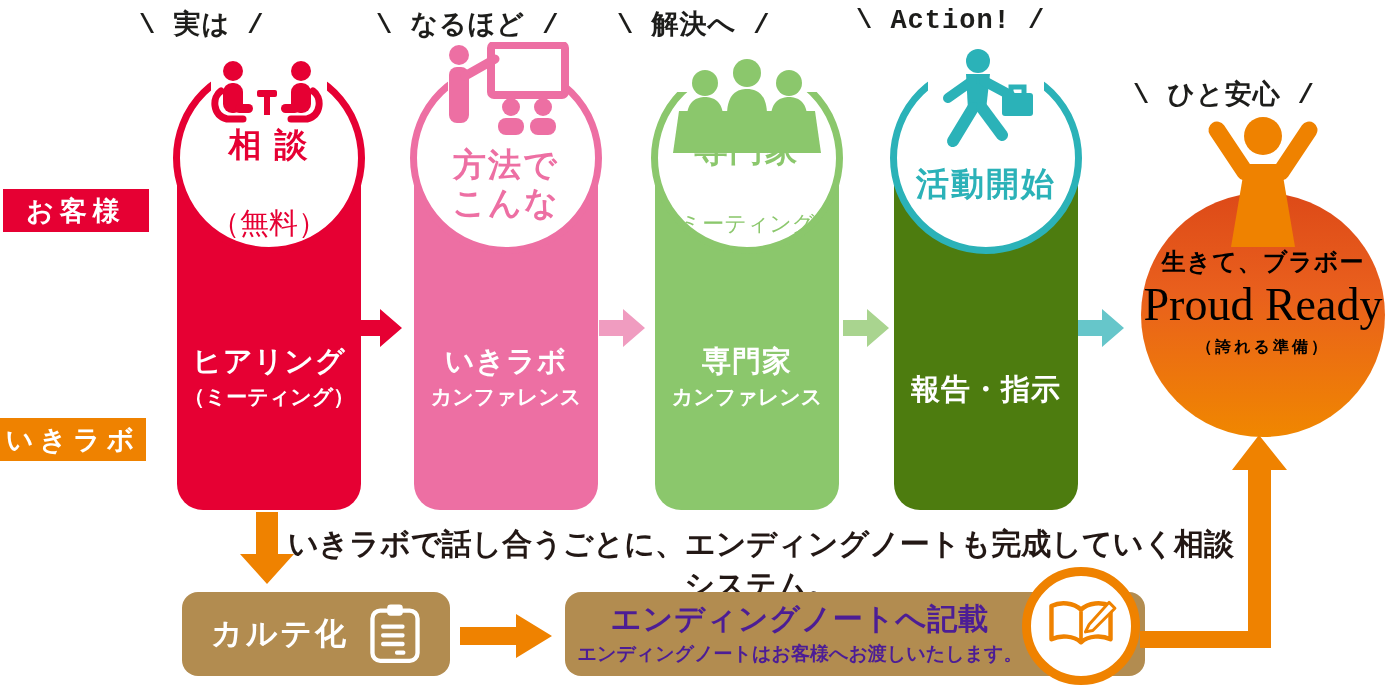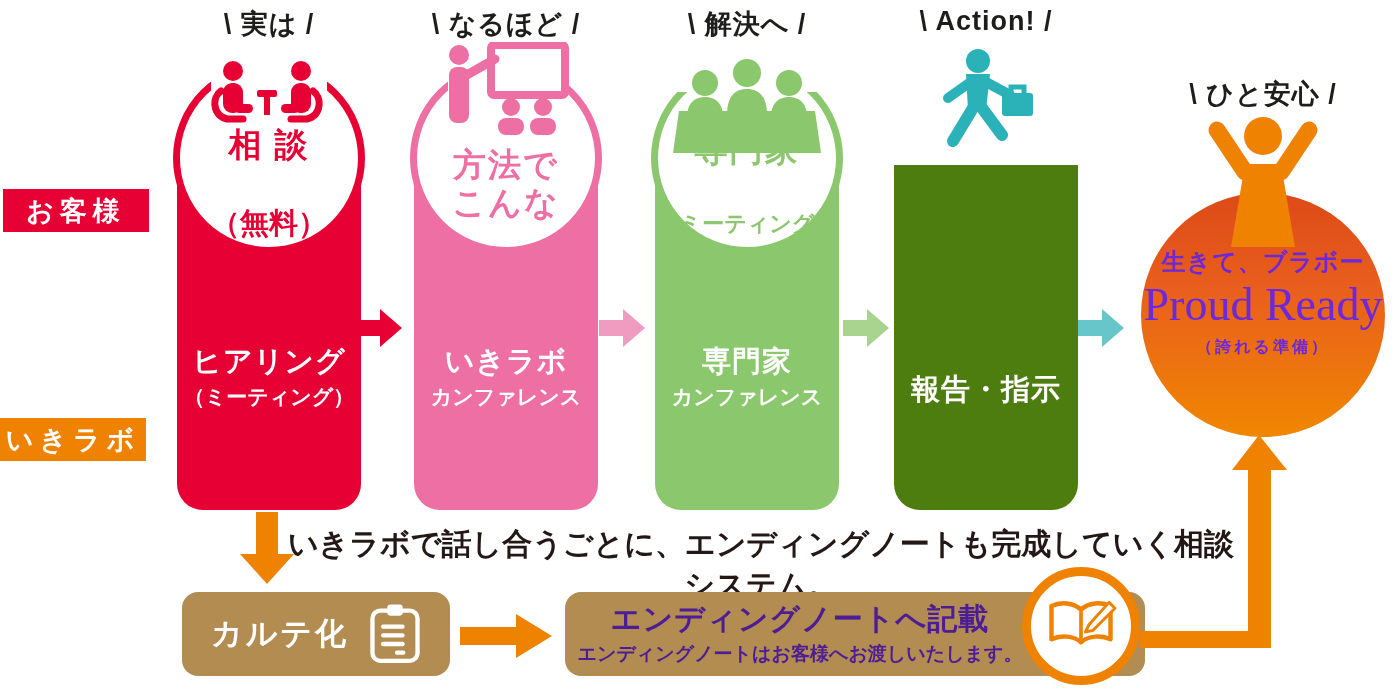--- a/index.html
+++ b/index.html
@@ -7,46 +7,46 @@
           font-family:"Liberation Sans","DejaVu Sans",sans-serif;}
   .abs{position:absolute;}
 
   
   .row-label{position:absolute;width:146px;height:43px;display:flex;align-items:center;justify-content:center;
              color:#fff;font-weight:700;font-size:27px;letter-spacing:6px;margin-top:34px;}
   .row-label.customer{left:3px;top:155px;background:#e60033;}
   .row-label.lab{left:0px;top:384px;background:#ef8200;}
 
   
-  .callout{position:absolute;top:6px;width:260px;text-align:center;
-           font-size:27px;font-weight:800;color:#1d1d1b;letter-spacing:1px;white-space:nowrap;}
+  .callout{position:absolute;top:6px;width:260px;
+           font-size:27px;font-weight:800;color:#1d1d1b;letter-spacing:1px;white-space:nowrap;font-family:Liberation Mono, monospace;}
 
   
   .step-body{position:absolute;top:165px;width:184px;height:345px;border-radius:0 0 26px 26px;
              z-index:1;text-align:center;color:#fff;box-sizing:border-box;padding-top:178px;}
   .step-body .l1{display:block;font-size:29px;font-weight:700;line-height:1.3;letter-spacing:1px;}
   .step-body .l2{display:block;font-size:21px;font-weight:700;line-height:1.5;}
   .step-body.single{padding-top:206px;}
 
   
   .step-circle{position:absolute;top:62px;width:178px;height:178px;border-radius:50%;background:#fff;
                border:7px solid;z-index:2;display:flex;flex-direction:column;align-items:center;
                justify-content:center;box-sizing:content-box;padding-top:0;text-align:center;}
   .step-circle .inner{margin-top:52px;}
   .step-circle .c1{display:block;font-weight:800;font-size:33px;line-height:1.15;letter-spacing:2px;}
-  .step-circle .c2{display:block;font-weight:700;font-size:29px;line-height:1.25;letter-spacing:0px;margin-top:41px;}
+  .step-circle .c2{display:block;font-weight:400;font-size:29px;line-height:1.25;letter-spacing:0px;margin-top:41px;}
   .step-circle .c2.small{font-size:22px;}
 
   .ring-gap{position:absolute;top:50px;height:42px;background:#fff;z-index:3;}
   .step-icon{position:absolute;z-index:4;}
 
   
   .goal-circle{position:absolute;left:1141px;top:193px;width:244px;height:244px;border-radius:50%;
                background:linear-gradient(to bottom,#dd4a18 0%,#e95f1d 40%,#f08700 100%);z-index:1;}
-  .goal-text{position:absolute;left:1141px;width:244px;text-align:center;color:#6d28d9;z-index:3;}
+  .goal-text{position:absolute;left:1141px;width:244px;text-align:center;color:#000000;z-index:3;}
   .goal-tagline{top:246px;font-size:24px;font-weight:700;letter-spacing:1px;}
   .goal-title{top:278px;font-family:"Liberation Serif","DejaVu Serif",serif;font-size:46px;font-weight:400;}
   .goal-subtitle{top:337px;font-size:16px;font-weight:600;letter-spacing:3px;}
 
   
   .note{position:absolute;left:281px;top:524px;width:960px;text-align:center;
         font-size:30px;font-weight:800;color:#231815;}
 
   
   .karte-box{position:absolute;left:182px;top:592px;width:268px;height:84px;background:#b28c50;
@@ -157,20 +157,25 @@
   </svg>
 
   <svg class="abs" style="left:843px;top:309px;" width="46" height="38" viewBox="0 0 46 38">
     <polygon points="0,11 24,11 24,0 46,19 24,38 24,27 0,27" fill="#a9d48f"></polygon>
   </svg>
 
   <div class="callout" style="left:856px;">\ Action! /</div>
   <div class="step-body single" style="left:894px;background:#4d7c0f;">
     <span class="l1">報告・指示</span>
   </div>
+  <div class="step-circle" style="left:890px;border-color:#2bb2b8;color:#2bb2b8;">
+    <div class="inner">
+      <span class="c1">活動開始</span>
+    </div>
+  </div>
   <div class="ring-gap" style="left:928px;width:116px;"></div>
   <svg class="step-icon" style="left:926px;top:48px;" width="118" height="115" viewBox="0 0 118 115">
     <g fill="#2bb2b8">
       <circle cx="52" cy="13" r="12"></circle>
       <polygon points="40,26 64,26 60,62 42,62"></polygon>
       <line x1="58" y1="33" x2="84" y2="47" stroke="#2bb2b8" stroke-width="10" stroke-linecap="round"></line>
       <line x1="46" y1="33" x2="22" y2="50" stroke="#2bb2b8" stroke-width="10" stroke-linecap="round"></line>
       <rect x="76" y="45" width="31" height="23" rx="3"></rect>
       <path d="M85,45 v-6 h13 v6" fill="none" stroke="#2bb2b8" stroke-width="5"></path>
       <line x1="47" y1="60" x2="27" y2="93" stroke="#2bb2b8" stroke-width="12" stroke-linecap="round"></line>

